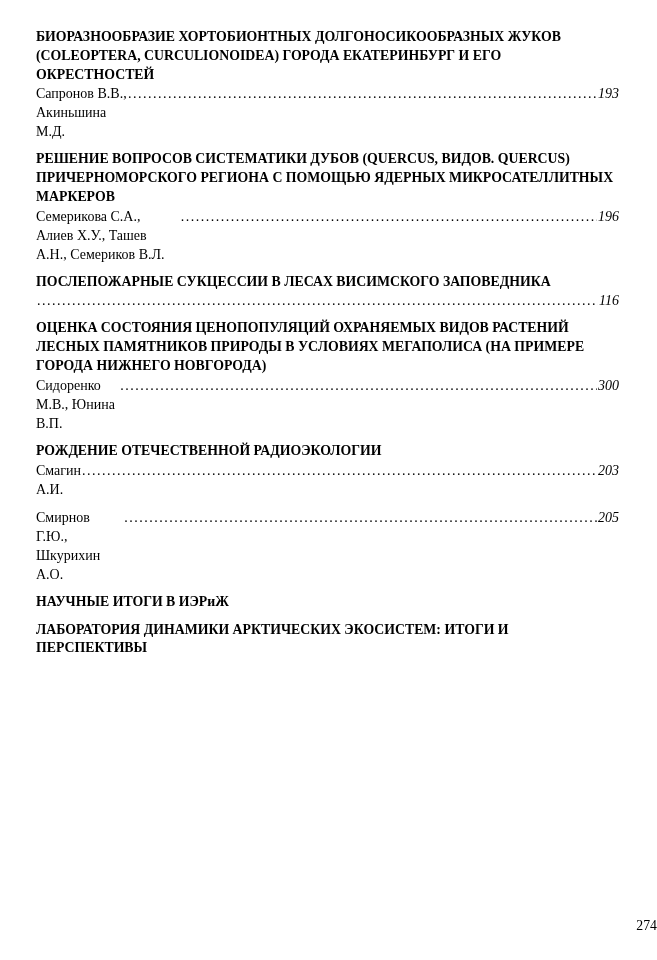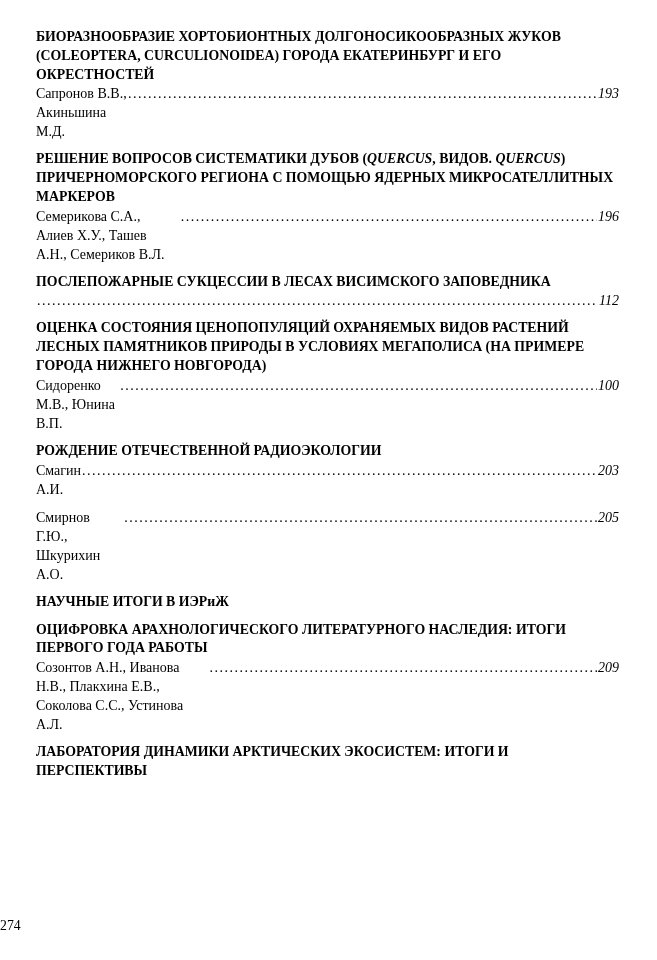--- a/index.html
+++ b/index.html
@@ -25,21 +25,20 @@
   .entry {
     margin-bottom: 9px;
   }
   .title {
     font-weight: bold;
     font-size: 13.8px;
     line-height: 1.36;
     text-align: left;
   }
   .title .it {
-    font-style: italic;
   }
   .authors-cont,
   .authors-row {
     font-size: 14px;
     line-height: 1.36;
     font-weight: normal;
   }
   .authors-row {
     display: flex;
     align-items: baseline;
@@ -61,21 +60,21 @@
   .pgnum {
     flex: 0 0 auto;
     white-space: nowrap;
     font-style: italic;
   }
   .footer {
     position: absolute;
     left: 0;
     right: 0;
     bottom: 26px;
-    text-align: left;
+    text-align: right;
     font-size: 13.8px;
   }
 </style>
 </head>
 <body>
 
 <div class="page">
   <div class="content">
       <div class="entry">
         <div class="title"><span>БИОРАЗНООБРАЗИЕ ХОРТОБИОНТНЫХ ДОЛГОНОСИКООБРАЗНЫХ ЖУКОВ (COLEOPTERA, CURCULIONOIDEA) ГОРОДА ЕКАТЕРИНБУРГ И ЕГО ОКРЕСТНОСТЕЙ</span></div>
@@ -90,29 +89,29 @@
         <div class="authors-row">
           <span class="authors">Семерикова С.А., Алиев Х.У., Ташев А.Н., Семериков В.Л.</span>
           <span class="leader"></span>
           <span class="pgnum">196</span>
         </div>
       </div>
       <div class="entry">
         <div class="title"><span>ПОСЛЕПОЖАРНЫЕ СУКЦЕССИИ В ЛЕСАХ ВИСИМСКОГО ЗАПОВЕДНИКА</span></div>
         <div class="authors-row">
           <span class="leader"></span>
-          <span class="pgnum">112</span>
+          <span class="pgnum">116</span>
         </div>
       </div>
       <div class="entry">
         <div class="title"><span>ОЦЕНКА СОСТОЯНИЯ ЦЕНОПОПУЛЯЦИЙ ОХРАНЯЕМЫХ ВИДОВ РАСТЕНИЙ ЛЕСНЫХ ПАМЯТНИКОВ ПРИРОДЫ В УСЛОВИЯХ МЕГАПОЛИСА (НА ПРИМЕРЕ ГОРОДА НИЖНЕГО НОВГОРОДА)</span></div>
         <div class="authors-row">
           <span class="authors">Сидоренко М.В., Юнина В.П.</span>
           <span class="leader"></span>
-          <span class="pgnum">100</span>
+          <span class="pgnum">300</span>
         </div>
       </div>
       <div class="entry">
         <div class="title"><span>РОЖДЕНИЕ ОТЕЧЕСТВЕННОЙ РАДИОЭКОЛОГИИ</span></div>
         <div class="authors-row">
           <span class="authors">Смагин А.И.</span>
           <span class="leader"></span>
           <span class="pgnum">203</span>
         </div>
       </div>
@@ -120,27 +119,19 @@
         <div class="authors-row">
           <span class="authors">Смирнов Г.Ю., Шкурихин А.О.</span>
           <span class="leader"></span>
           <span class="pgnum">205</span>
         </div>
       </div>
       <div class="entry">
         <div class="title"><span>НАУЧНЫЕ ИТОГИ В ИЭРиЖ</span></div>
       </div>
       <div class="entry">
-        <div class="title"><span>ОЦИФРОВКА АРАХНОЛОГИЧЕСКОГО ЛИТЕРАТУРНОГО НАСЛЕДИЯ: ИТОГИ ПЕРВОГО ГОДА РАБОТЫ</span></div>
-        <div class="authors-row">
-          <span class="authors">Созонтов А.Н., Иванова Н.В., Плакхина Е.В., Соколова С.С., Устинова А.Л.</span>
-          <span class="leader"></span>
-          <span class="pgnum">209</span>
-        </div>
-      </div>
-      <div class="entry">
         <div class="title"><span>ЛАБОРАТОРИЯ ДИНАМИКИ АРКТИЧЕСКИХ ЭКОСИСТЕМ: ИТОГИ И ПЕРСПЕКТИВЫ</span></div>
       </div>
     </div>
   <div class="footer">
     <span>274</span>
   </div>
 </div>
 
 </body></html>

